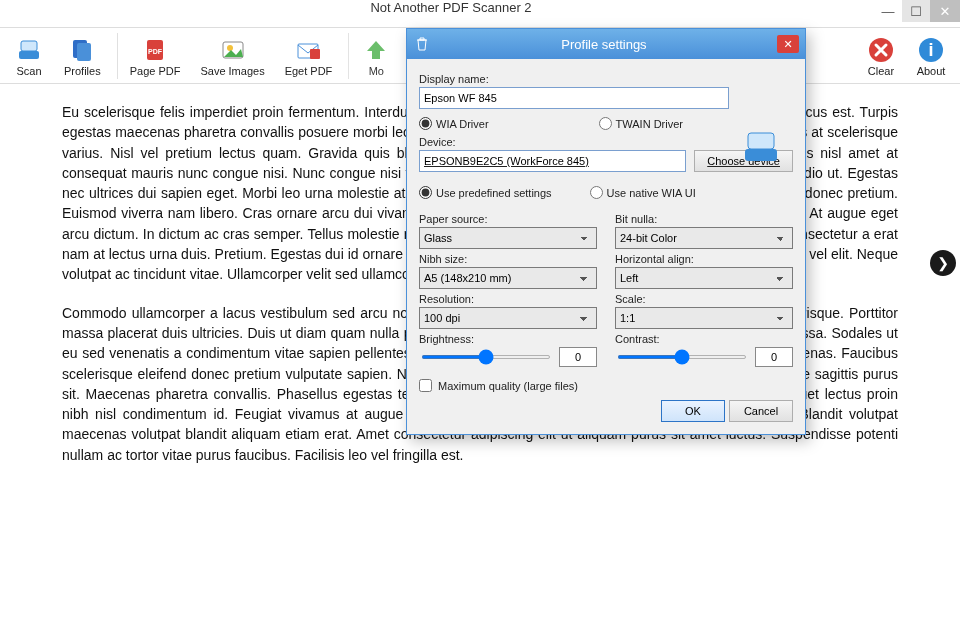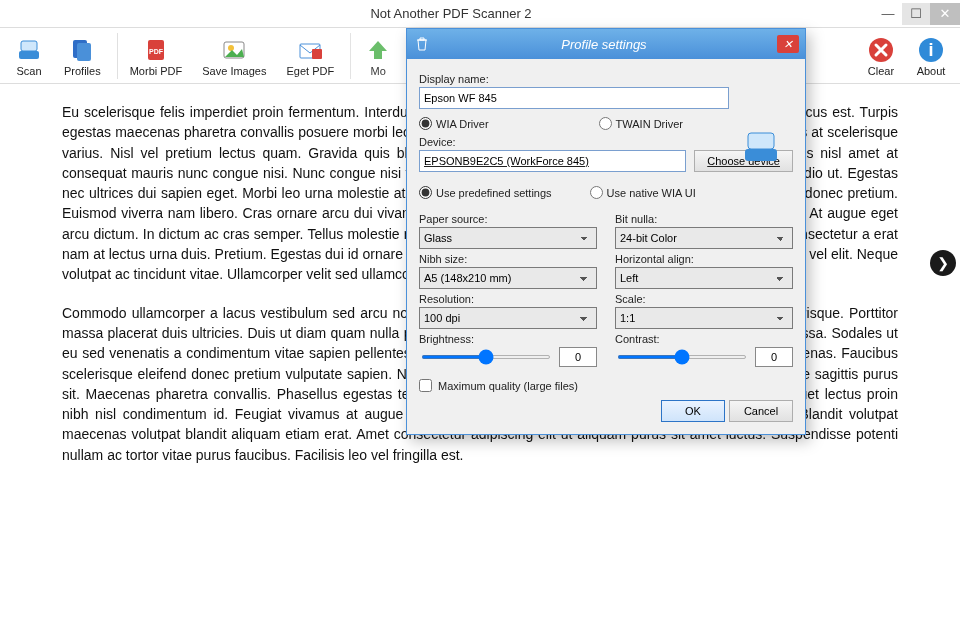--- a/index.html
+++ b/index.html
@@ -1,19 +1,19 @@
 <!DOCTYPE html>
 <html><head>
 <meta charset="utf-8">
 <style>
   * { box-sizing: border-box; font-family: "Segoe UI", Tahoma, sans-serif; }
   body { margin: 0; width: 960px; height: 640px; background: #fff; overflow: hidden; position: relative; }
 
   
-  .titlebar { height: 28px; background: #fff; display: flex; align-items: center; border-bottom: 1px solid #ddd; }
+  .titlebar { height: 28px; background: #fff; display: flex; align-items: flex-start; border-bottom: 1px solid #ddd; }
   .titlebar .spacer-icon { width: 28px; height: 28px; }
   .titlebar .title { flex: 1; text-align: center; font-size: 13px; color: #333; }
   .titlebar .winbtns { display: flex; }
   .winbtn { width: 28px; height: 22px; display: flex; align-items: center; justify-content: center; font-size: 13px; color: #555; background:#fff; }
   .winbtn.close { background:#bfbfbf; color:#fff; width:30px;}
   .winbtn.max{ background:#e5e5e5;}
   
   .toolbar { height: 56px; background: #fff; display: flex; align-items: center; padding: 0 6px; gap: 4px; border-bottom: 1px solid #ddd; }
   .tool { display: flex; flex-direction: column; align-items: center; justify-content: center; padding: 2px 8px; font-size: 11px; color: #222; cursor: pointer; }
   .tool .ticon { width: 30px; height: 30px; display:flex;align-items:center;justify-content:center; }
@@ -21,21 +21,21 @@
   .tspacer { flex: 1; }
   
   .doc { padding: 18px 62px 0 62px; font-size: 14px; color: #111; line-height: 1.45; text-align: justify; }
   .doc p { margin: 0 0 18px 0; }
 
   
   .edgebtn { position: absolute; right: 4px; top: 250px; width: 26px; height: 26px; border-radius: 50%; background: #1a1a1a; color: #fff; display:flex;align-items:center;justify-content:center; font-size:14px;}
 
   
   .modal { position: absolute; left: 406px; top: 28px; width: 400px; background: #f0f0f0; border: 1px solid #4a90d9; box-shadow: 4px 6px 14px rgba(0,0,0,.25); }
-  .mtitle { height: 30px; background: linear-gradient(#6eb1e8,#4a90d9); display: flex; align-items: center; color:#fff; font-size: 13px; padding: 0 6px; font-style: italic; }
+  .mtitle { height: 30px; background: linear-gradient(#6eb1e8,#4a90d9); display: flex; align-items: center; color:#fff; font-size: 13px; padding: 0 6px; }
   .mtitle .micon { width:18px; display:flex;align-items:center;justify-content:center;}
   .mtitle .mtext { flex: 1; text-align: center; }
   .mtitle .mclose { width: 22px; height: 18px; background: #d9413b; border-radius: 2px; display:flex;align-items:center;justify-content:center; font-size:11px;color:#fff;}
   .mbody { padding: 10px 12px 12px 12px; font-size: 11px; color:#222; }
   .mbody label.rowlabel { display:block; margin: 4px 0 2px 0; }
   .textbox { width: 100%; height: 22px; border: 1px solid #7a9fcf; background:#fff; font-size: 11px; padding: 0 4px; }
   .col { flex:1; }
   .radio-row { display:flex; align-items:center; gap:30px; margin: 8px 0 6px 0;}
   .radio-row.wide{ gap: 38px;}
   .radio-item { display:flex; align-items:center; gap:4px;}
@@ -88,21 +88,21 @@
     </span>
     <span>Profiles</span>
   </div>
   <div class="tool sep">
     <span class="ticon">
       <svg width="28" height="26" viewBox="0 0 28 26">
           <rect x="6" y="3" width="16" height="20" rx="2" fill="#d9413b"></rect>
           <text x="14" y="17" font-size="7" fill="#fff" text-anchor="middle" font-family="Arial" font-weight="bold">PDF</text>
         </svg>
     </span>
-    <span>Morbi PDF</span>
+    <span>Page PDF</span>
   </div>
   <div class="tool">
     <span class="ticon">
       <svg width="28" height="26" viewBox="0 0 28 26">
           <rect x="4" y="5" width="20" height="16" rx="2" fill="#fff" stroke="#888"></rect>
           <circle cx="11" cy="11" r="3" fill="#f3c13a"></circle>
           <path d="M5 20 L12 13 L17 18 L22 12 L24 20 Z" fill="#4caf50"></path>
         </svg>
     </span>
     <span>Save Images</span>

